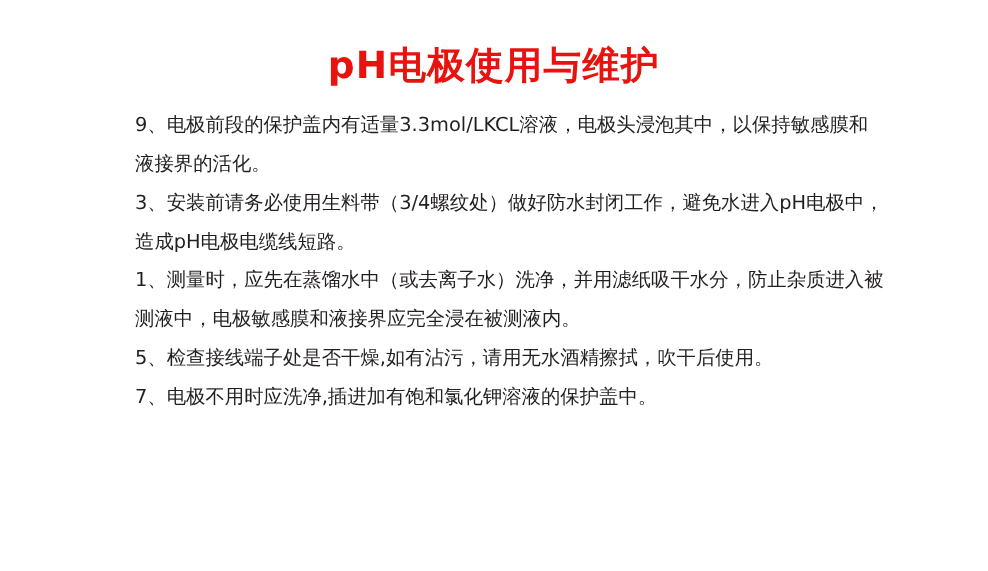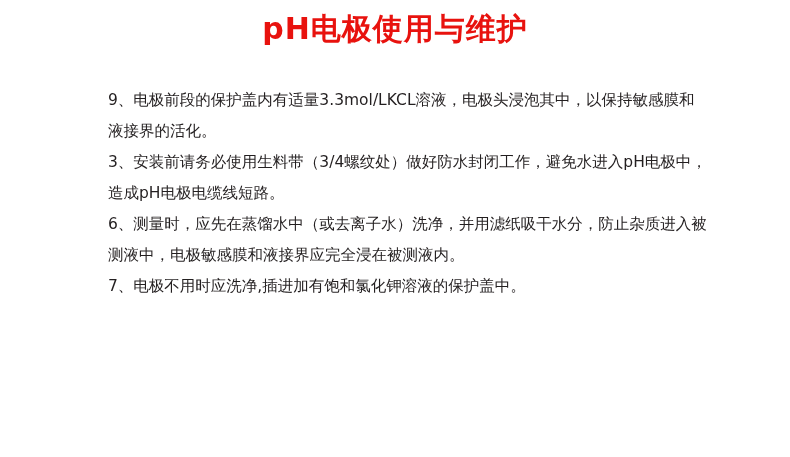--- a/index.html
+++ b/index.html
@@ -15,21 +15,21 @@
   }
   .slide {
     position: relative;
     width: 790px;
     height: 457px;
     box-sizing: border-box;
     background: #ffffff;
   }
   .title {
     position: absolute;
-    top: 9px;
+    top: 32px;
     left: 0;
     width: 790px;
     text-align: center;
     color: #e8120e;
     font-size: 30px;
     font-weight: bold;
     letter-spacing: 1px;
     font-family: "DejaVu Sans", "Liberation Sans", sans-serif;
   }
   .body-block {
@@ -51,17 +51,18 @@
 </head>
 <body>
 
 <div class="slide">
 
   <div class="title">pH电极使用与维护</div>
 
   <div class="body-block">
     <p class="para">9、电极前段的保护盖内有适量3.3mol/LKCL溶液，电极头浸泡其中，以保持敏感膜和液接界的活化。</p>
     <p class="para">3、安装前请务必使用生料带（3/4螺纹处）做好防水封闭工作，避免水进入pH电极中，造成pH电极电缆线短路。</p>
-    <p class="para">6、测量时，应先在蒸馏水中（或去离子水）洗净，并用滤纸吸干水分，防止杂质进入被测液中，电极敏感膜和液接界应完全浸在被测液内。</p>
+    <p class="para">1、测量时，应先在蒸馏水中（或去离子水）洗净，并用滤纸吸干水分，防止杂质进入被测液中，电极敏感膜和液接界应完全浸在被测液内。</p>
+    <p class="para">5、检查接线端子处是否干燥,如有沾污，请用无水酒精擦拭，吹干后使用。</p>
     <p class="para">7、电极不用时应洗净,插进加有饱和氯化钾溶液的保护盖中。</p>
   </div>
 
 </div>
 
 </body></html>

